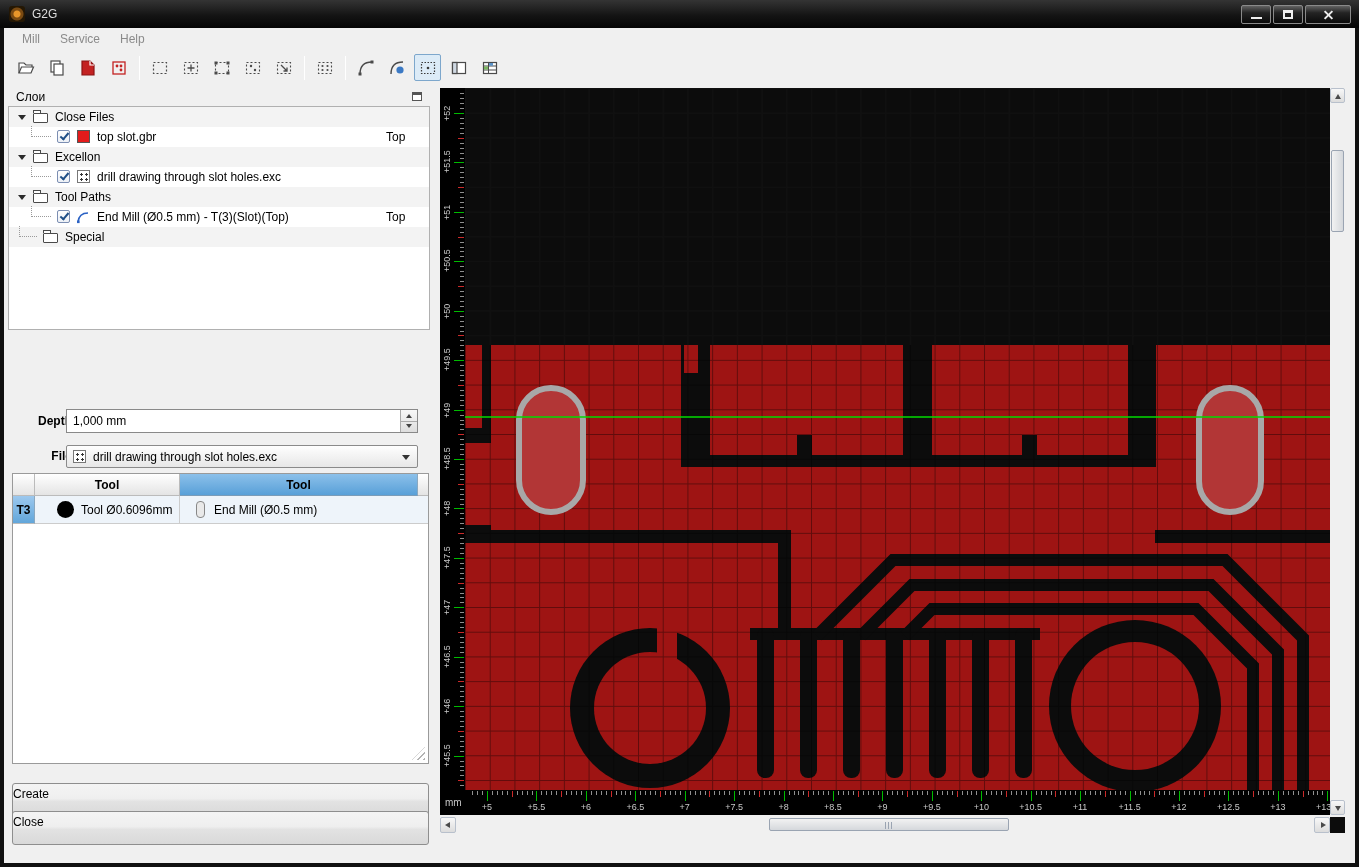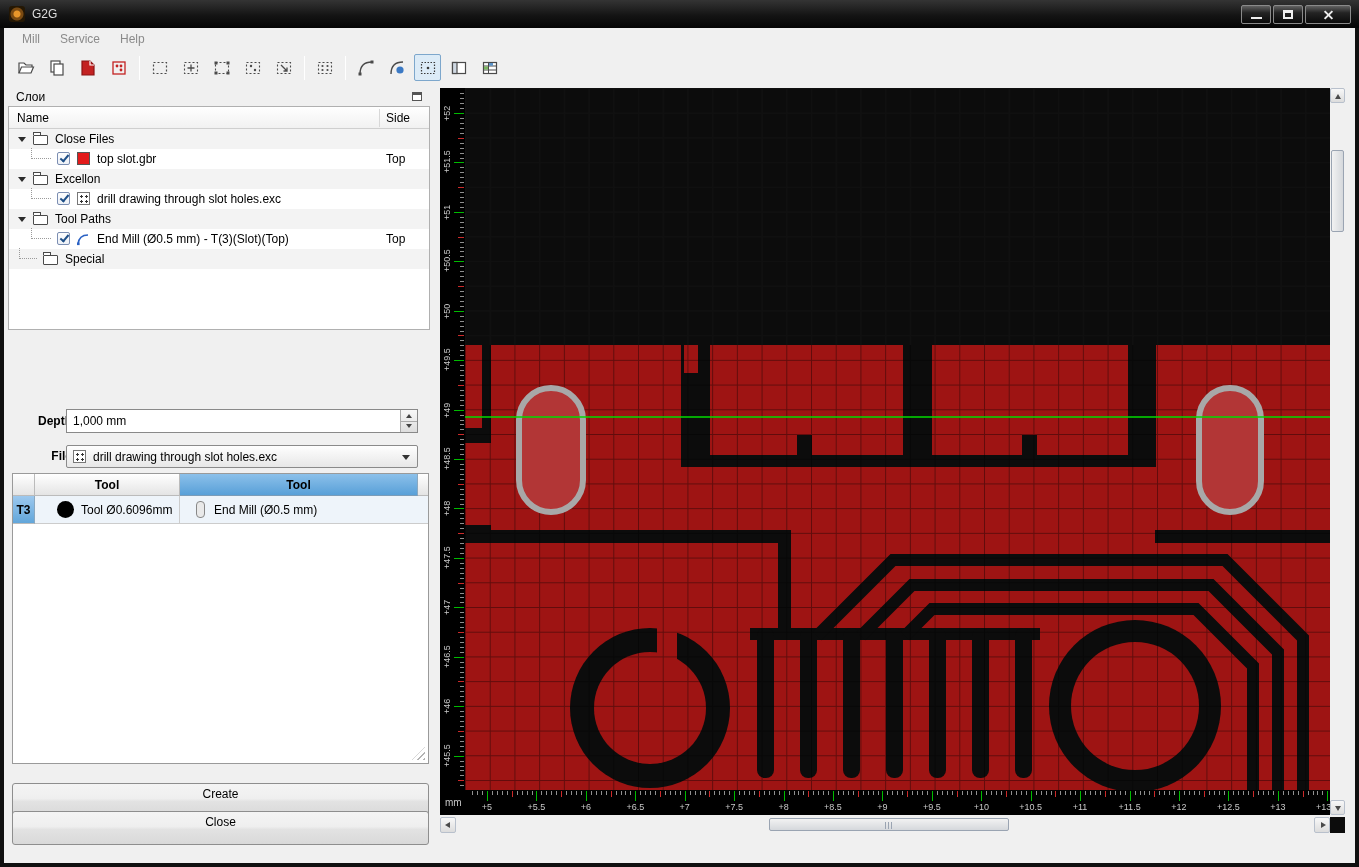--- a/index.html
+++ b/index.html
@@ -96,21 +96,21 @@
   .tt-c2{position:absolute;left:167px;top:22px;width:250px;height:28px;background:#eef4fa;border-bottom:1px solid #ccc;}
   .tool-circle{position:absolute;left:22px;top:5px;width:17px;height:17px;border-radius:50%;background:#000;}
   .tt-c1 .txt{position:absolute;left:46px;top:7px;}
   .mill-capsule{position:absolute;left:16px;top:5px;width:9px;height:17px;border:1px solid #888;border-radius:4px;background:#e9e9e9;}
   .tt-c2 .txt{position:absolute;left:34px;top:7px;}
   .grip{position:absolute;right:3px;bottom:3px;width:13px;height:13px;
         background:repeating-linear-gradient(-45deg,#b3b3b3 0 1.5px,transparent 1.5px 4.5px);
         clip-path:polygon(100% 0,100% 100%,0 100%);}
 
   .pbtn{position:absolute;left:4px;width:417px;height:34px;border:1px solid #8e8e8e;border-radius:3px;
-        background:linear-gradient(#f4f4f4,#efefef 45%,#e2e2e2 55%,#d9d9d9);text-align:center;line-height:20px;}
+        background:linear-gradient(#f4f4f4,#efefef 45%,#e2e2e2 55%,#d9d9d9);line-height:20px;}
   .pbtn.create{top:451px;} .pbtn.closeb{top:479px;}
 
   
   .v-ruler{position:absolute;left:436px;top:60px;width:25px;height:702px;background:#000;overflow:hidden;}
   .h-ruler{position:absolute;left:436px;top:762px;width:890px;height:25px;background:#000;overflow:hidden;}
   .pcb-canvas{position:absolute;left:461px;top:60px;width:865px;height:702px;background:#0c0c0c;}
   .vt{position:absolute;right:1px;height:1px;}
   .vt.mi{width:4px;background:#8f8f8f;} .vt.md{width:6px;background:#cc2a2a;} .vt.mj{width:10px;background:#00bb00;}
   .ht{position:absolute;top:1px;width:1px;}
   .ht.mi{height:4px;background:#8f8f8f;} .ht.md{height:6px;background:#cc2a2a;} .ht.mj{height:10px;background:#00bb00;}
@@ -274,25 +274,20 @@
           </svg>
       </div>
     </div>
 
     <div class="layers-dock">
       <div class="dock-header">
         <span>Слои</span>
         <span class="float-icon" style="right:8px;top:4px;"></span>
       </div>
       <div class="tree">
-        <div class="tree-header">
-          <span class="colname">Name</span>
-          <span class="colsep"></span>
-          <span class="colside">Side</span>
-        </div>
         <div class="trow stripe">
           <span class="arrow"></span>
           <span class="folder-ic"></span>
           <span class="flabel">Close Files</span>
         </div>
         <div class="trow">
           <span class="tline"></span>
           <span class="cb"></span>
           <span class="swatch"></span>
           <span class="clabel">top slot.gbr</span>

